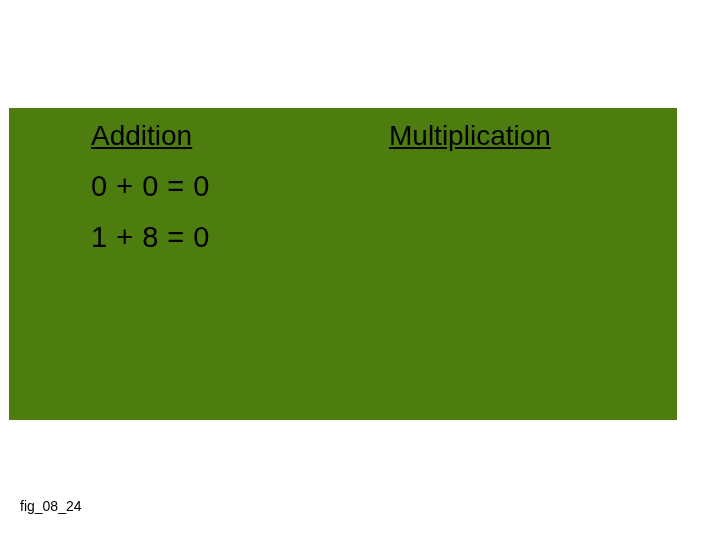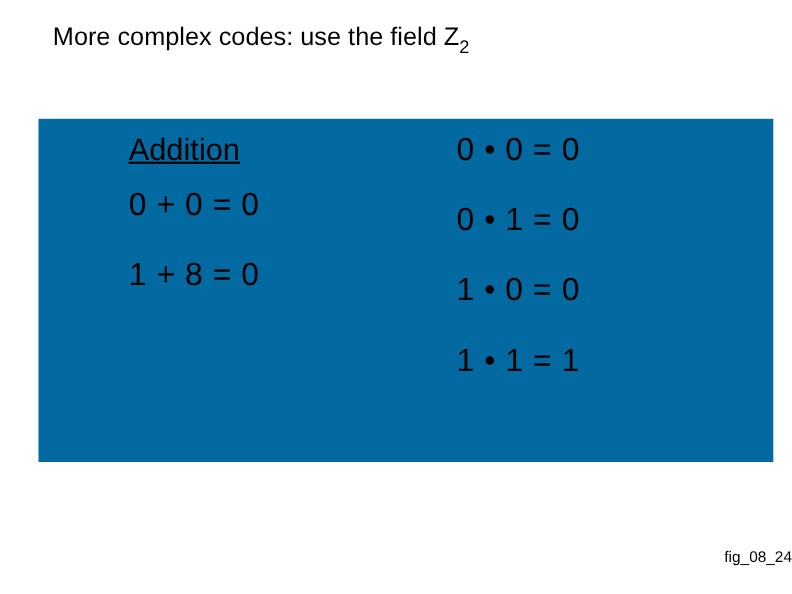--- a/index.html
+++ b/index.html
@@ -1,53 +1,45 @@
 <!DOCTYPE html>
 <html><head>
 <meta charset="utf-8">
 <style>
   * { margin: 0; padding: 0; box-sizing: border-box; }
   html, body { width: 720px; height: 540px; font-family: Arial, Helvetica, sans-serif; background: #fff; color: #000; }
   .slide { position: relative; width: 720px; height: 540px; }
   .title { position: absolute; top: 20px; left: 48px; font-size: 23px; color: #000; }
   .sub { font-size: 0.72em; vertical-align: sub; position: relative; top: 0.1em; }
-  .panel { position: absolute; top: 108px; left: 35px; width: 668px; height: 312px; background: #0369a1; }
+  .panel { position: absolute; top: 108px; left: 9px; width: 668px; height: 312px; background: #4d7c0f; }
   .col { position: absolute; top: 12px; }
   .col.addition { left: 82px; }
   .col.multiplication { left: 380px; }
   .heading { font-family: Arial, sans-serif; font-size: 28px; text-decoration: underline; margin-bottom: 18px; }
-  .rows { display: flex; flex-direction: column; gap: 31px; }
+  .rows { display: flex; flex-direction: column; gap: 18px; }
   .eq { font-family: Arial, sans-serif; font-size: 29px; letter-spacing: 0.5px; white-space: pre; }
-  .footer { position: absolute; bottom: 26px; left: 0; width: 720px; text-align: right; font-size: 14px; color: #000; }
+  .footer { position: absolute; bottom: 26px; left: 0; width: 720px; text-align: left; font-size: 14px; color: #000; padding-left: 20px; }
 </style>
 </head>
 <body>
 
 <div class="slide">
 
-  <div class="title">
-    <span>More complex codes:  use the field Z</span><span class="sub">2</span>
-  </div>
 
   <div class="panel">
 
     <div class="col addition">
       <div class="heading">Addition</div>
       <div class="rows">
         <div class="eq">0 + 0 = 0</div>
         <div class="eq">1 + 8 = 0</div>
       </div>
     </div>
 
     <div class="col multiplication">
-      <div class="rows">
-        <div class="eq">0 • 0 = 0</div>
-        <div class="eq">0 • 1 = 0</div>
-        <div class="eq">1 • 0 = 0</div>
-        <div class="eq">1 • 1 = 1</div>
-      </div>
+      <div class="heading">Multiplication</div>
     </div>
 
   </div>
 
   <div class="footer">fig_08_24</div>
 
 </div>
 
 </body></html>

